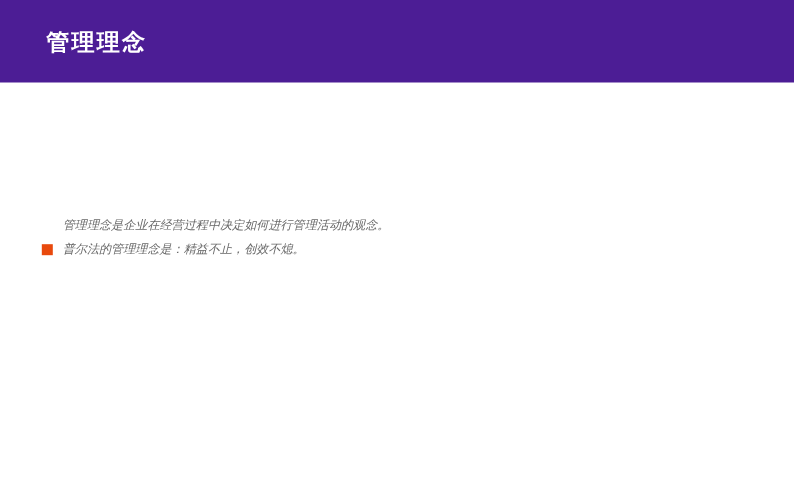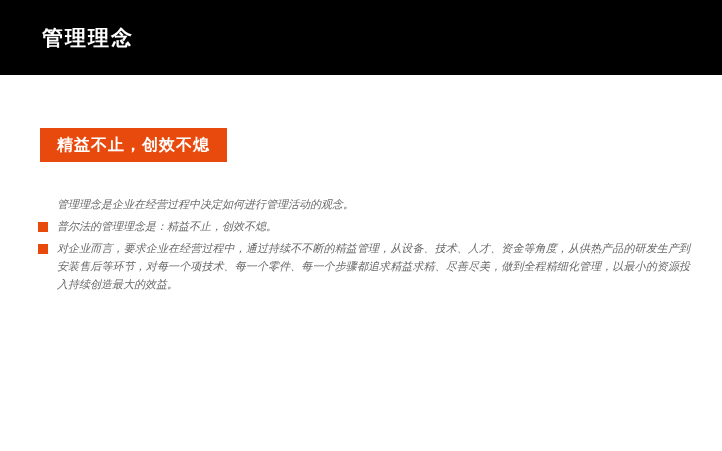--- a/index.html
+++ b/index.html
@@ -17,21 +17,21 @@
   .page {
     width: 722px;
     height: 451px;
     background: #ffffff;
     position: relative;
   }
   
   .header {
     width: 100%;
     height: 75px;
-    background: #000000;
+    background: #4c1d95;
     box-sizing: border-box;
     padding: 26px 0 0 42px;
   }
   .header-title {
     color: #ffffff;
     font-size: 21px;
     font-weight: bold;
     letter-spacing: 2px;
     line-height: 1.2;
   }
@@ -88,34 +88,27 @@
 </style>
 </head>
 <body>
 
 <div class="page">
 
   <div class="header">
     <div class="header-title">管理理念</div>
   </div>
 
-  <div class="badge">
-    <span class="badge-label">精益不止，创效不熄</span>
-  </div>
 
   <div class="content">
 
     <p class="intro">管理理念是企业在经营过程中决定如何进行管理活动的观念。</p>
 
     <div class="bullet-row">
       <span class="bullet-marker"></span>
       <span class="bullet-text">普尔法的管理理念是：精益不止，创效不熄。</span>
     </div>
 
-    <div class="bullet-row">
-      <span class="bullet-marker"></span>
-      <span class="bullet-text">对企业而言，要求企业在经营过程中，通过持续不不断的精益管理，从设备、技术、人才、资金等角度，从供热产品的研发生产到安装售后等环节，对每一个项技术、每一个零件、每一个步骤都追求精益求精、尽善尽美，做到全程精细化管理，以最小的资源投入持续创造最大的效益。</span>
-    </div>
 
 
   </div>
 
 </div>
 
 </body></html>

